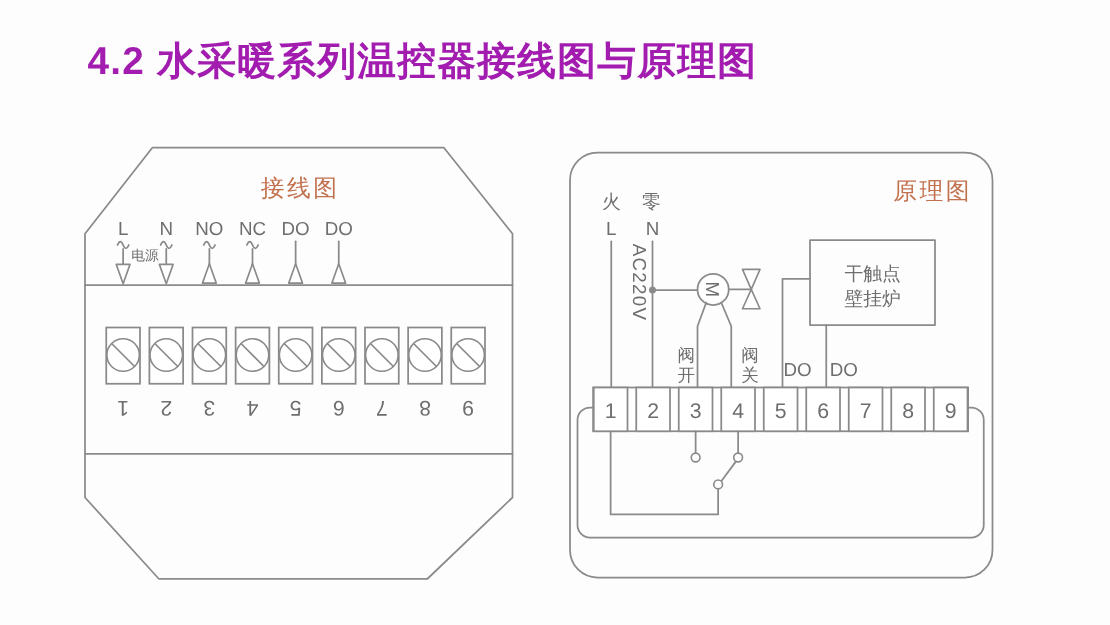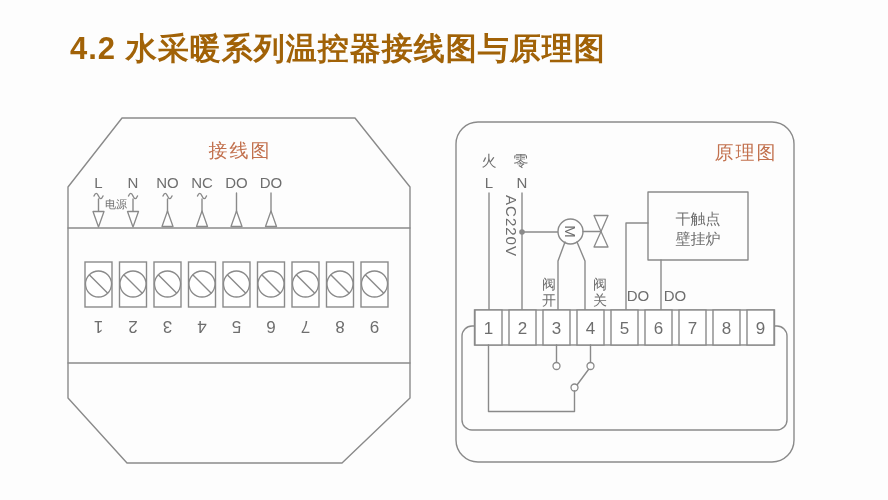--- a/index.html
+++ b/index.html
@@ -1,19 +1,19 @@
 <!DOCTYPE html>
 <html><head>
 <meta charset="utf-8">
 <style>
   html,body{margin:0;padding:0;background:#fdfdfd;}
   .page{position:relative;width:888px;height:500px;background:#fdfdfd;overflow:hidden;
         font-family:"Liberation Sans","DejaVu Sans",sans-serif;}
   .page-title{position:absolute;left:70px;top:28px;font-size:31px;font-weight:700;
-              color:#a16207;letter-spacing:1px;white-space:nowrap;}
+              color:#a21caf;letter-spacing:1px;white-space:nowrap;}
   svg{position:absolute;left:0;top:0;}
   .ln{stroke:#8a8a8a;stroke-width:1.4;fill:none;stroke-linejoin:round;stroke-linecap:round;}
   .shape{stroke:#8a8a8a;stroke-width:1.4;fill:#ffffff;stroke-linejoin:round;}
   .cell{stroke:#8a8a8a;stroke-width:1.4;fill:#ffffff;}
   .tri{stroke:#8a8a8a;stroke-width:1.3;fill:#ffffff;stroke-linejoin:round;}
   .dot{fill:#8a8a8a;stroke:none;}
   .contact{stroke:#8a8a8a;stroke-width:1.3;fill:#ffffff;}
   text{fill:#6e6e6e;font-family:"Liberation Sans","DejaVu Sans",sans-serif;}
   .txt15{font-size:15px;}
   .txt14{font-size:14px;}

